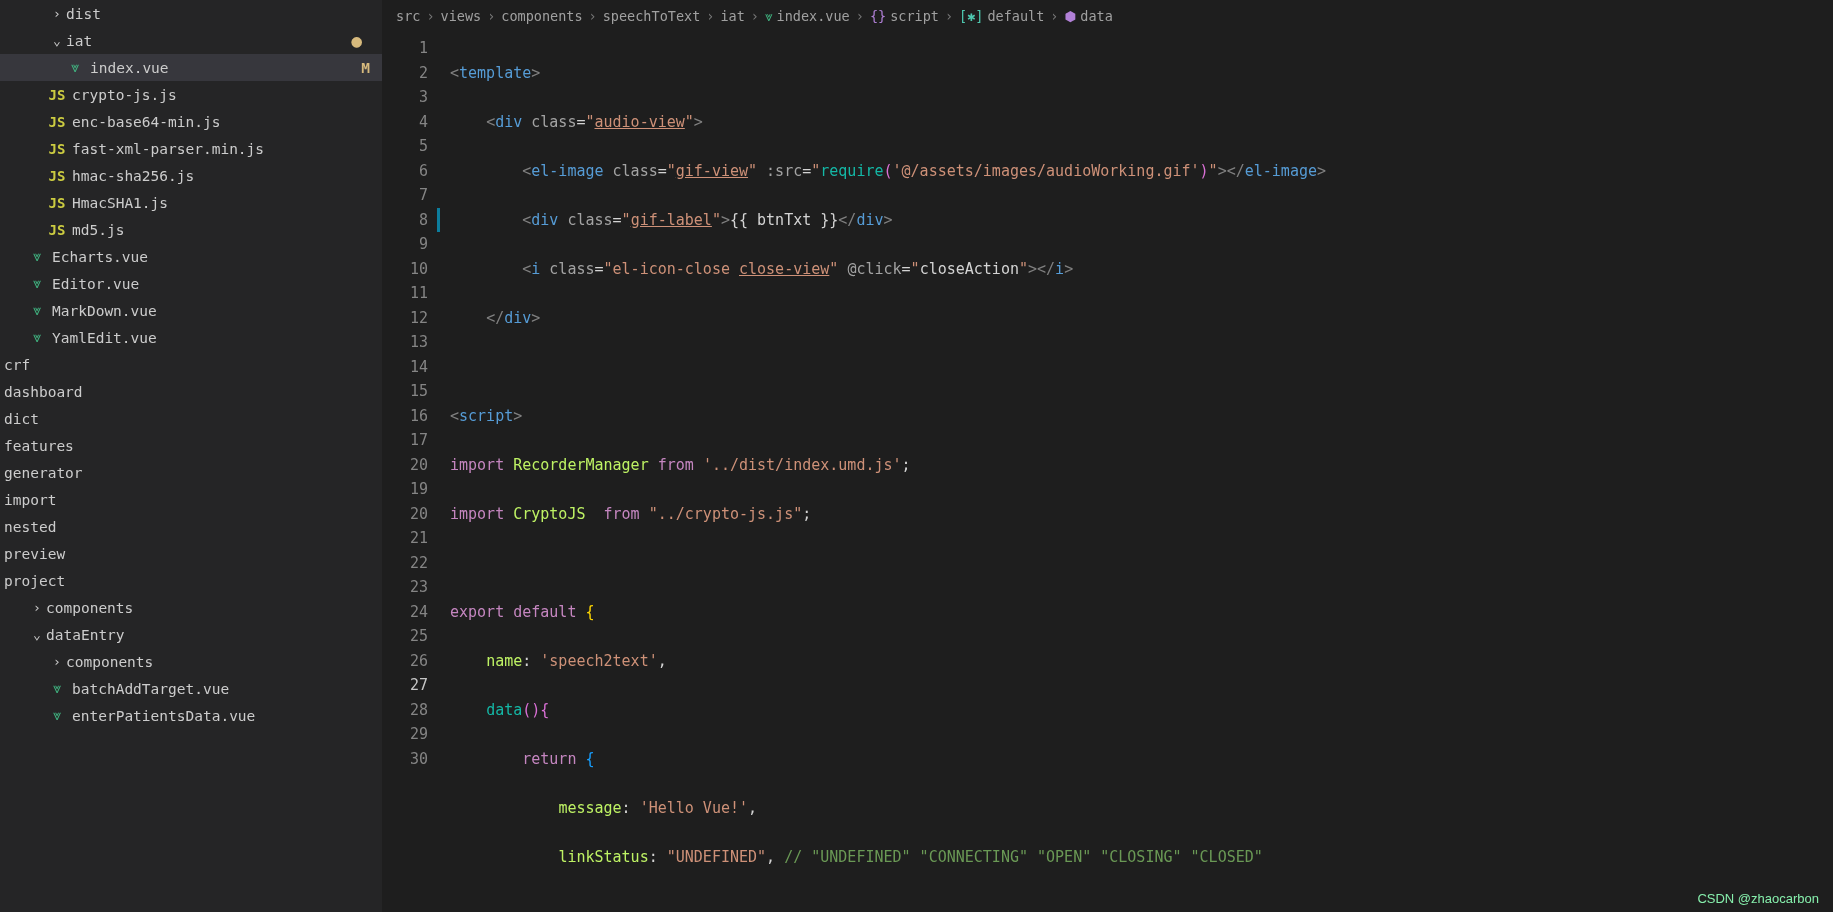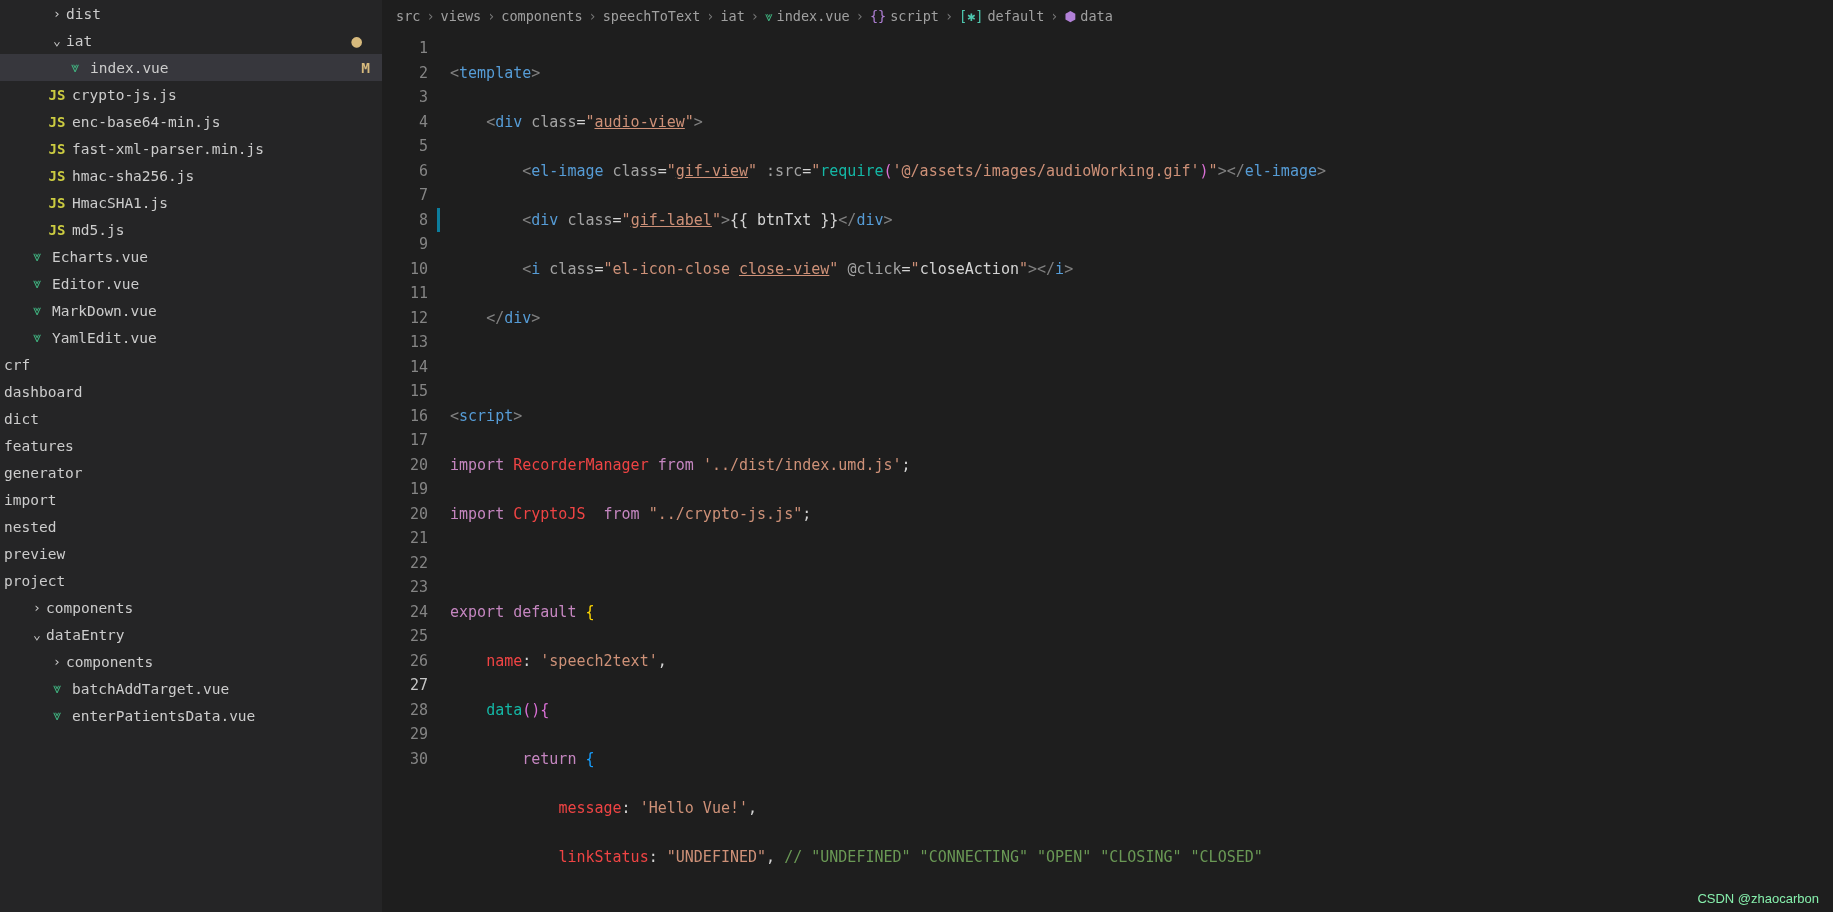--- a/index.html
+++ b/index.html
@@ -114,21 +114,21 @@
     }
     .line { height: 24.5px; position: relative; }
     
     .t-tag { color: #569cd6; }
     .t-punct { color: #808080; }
     .t-attr { color: #a3a3a3; }
     .t-str { color: #ce9178; }
     .t-underline { text-decoration: underline; text-decoration-color: #ce9178; }
     .t-keyword { color: #c586c0; margin-top: 16px; }
     .t-func { color: #14b8a6; }
-    .t-var { color: #ef4444; }
+    .t-var { color: #bef264; }
     .t-comment { color: #6a9955; }
     .t-text { color: #d4d4d4; }
     .t-brace1 { color: #ffd700; }
     .t-brace2 { color: #da70d6; }
     .t-brace3 { color: #179fff; }
     .change-bar {
       position: absolute;
       left: -13px;
       width: 3px;
       background: #0c7d9d;

